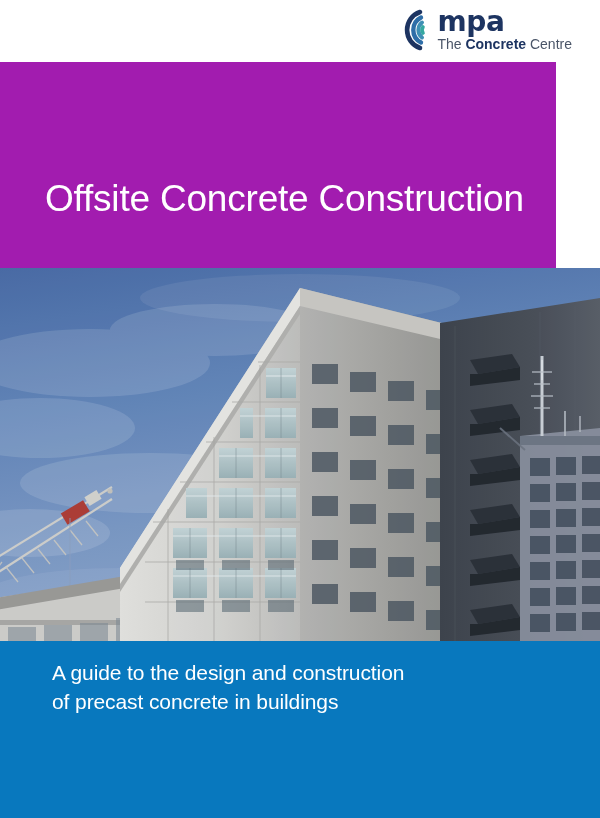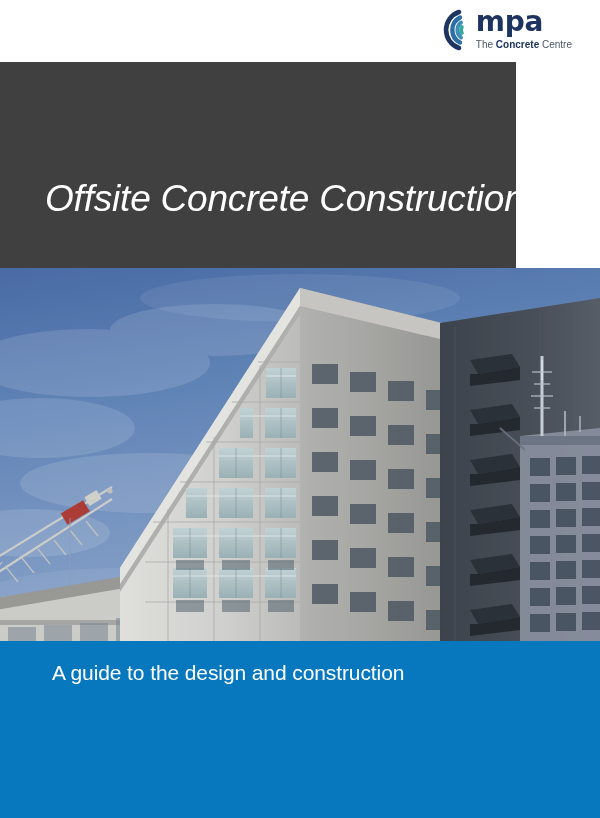--- a/index.html
+++ b/index.html
@@ -55,40 +55,39 @@
   .logo-mpa {
     font-family: "DejaVu Sans", sans-serif;
     font-size: 28px;
     font-weight: bold;
     line-height: 26px;
     letter-spacing: -0.3px;
     color: #1d3461;
   }
   .logo-tag {
     font-family: "Liberation Sans", sans-serif;
-    font-size: 10px;
+    font-size: 14px;
     line-height: 15px;
     color: #4a5568;
     margin-top: 2px;
     white-space: nowrap;
   }
   .logo-tag b {
     color: #1d3461;
     font-weight: bold;
   }
 
   
   .title-band {
     position: absolute;
     left: 0;
     top: 62px;
-    width: 516px;
+    width: 556px;
     height: 206px;
-    background: #404040;
-    font-style: italic;
+    background: #a21caf;
   }
   .cover-title {
     position: absolute;
     left: 45px;
     top: 115px;
     margin: 0;
     font-family: "Liberation Sans", sans-serif;
     font-size: 37px;
     font-weight: normal;
     line-height: 44px;
@@ -439,16 +438,17 @@
         </g>
 
         <rect x="0" y="0" width="600" height="373" fill="#3a5a90" opacity="0.05"></rect>
       </g>
     </svg>
   </div>
 
   <div class="bottom-band">
     <p class="cover-subtitle">
       <span class="line">A guide to the design and construction</span>
+      <span class="line">of precast concrete in buildings</span>
     </p>
   </div>
 
 </div>
 
 </body></html>

